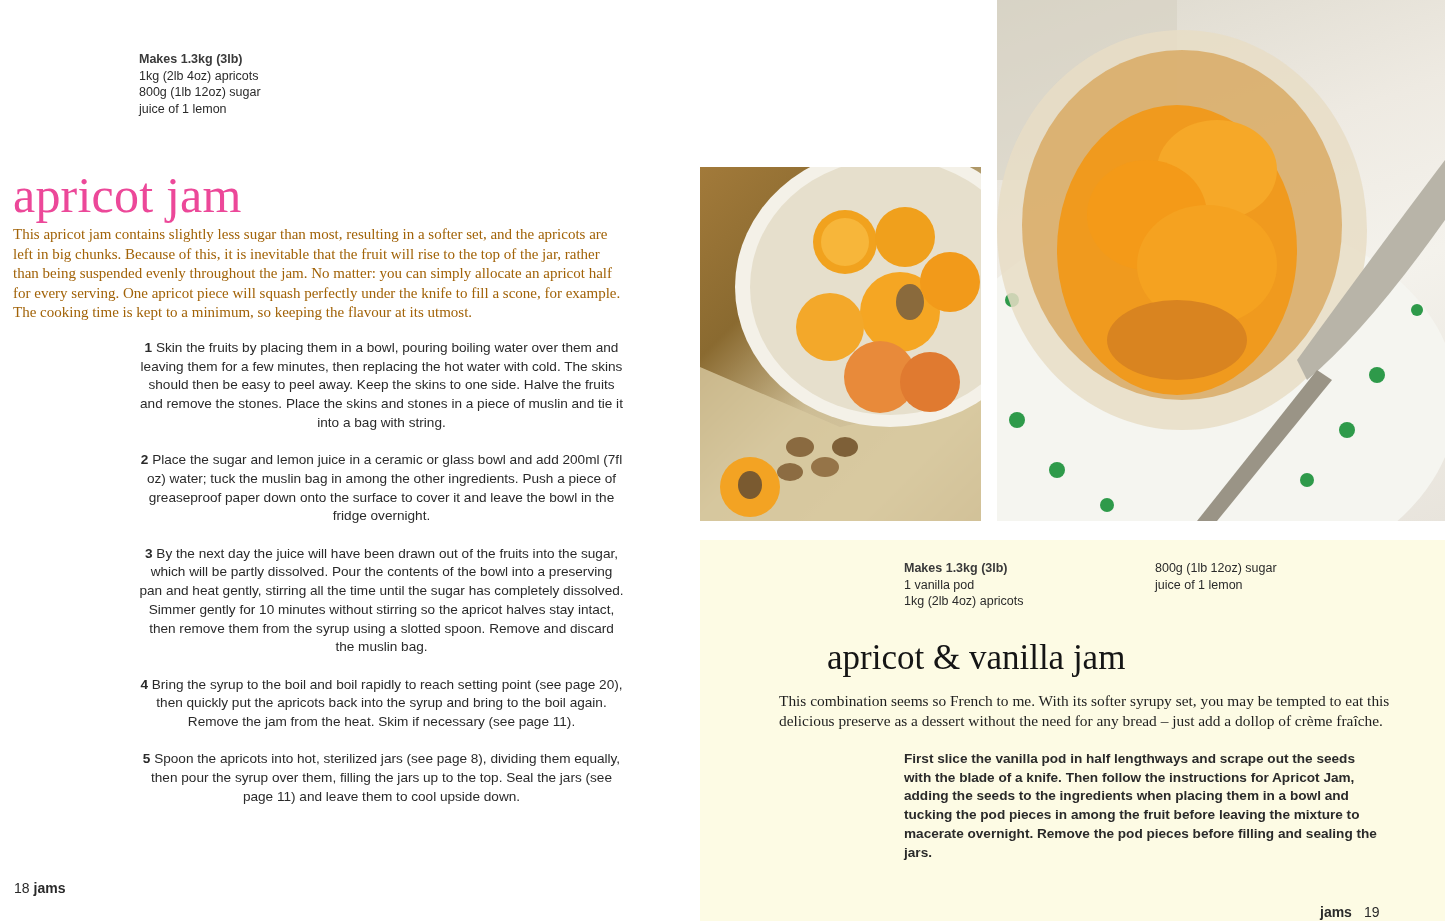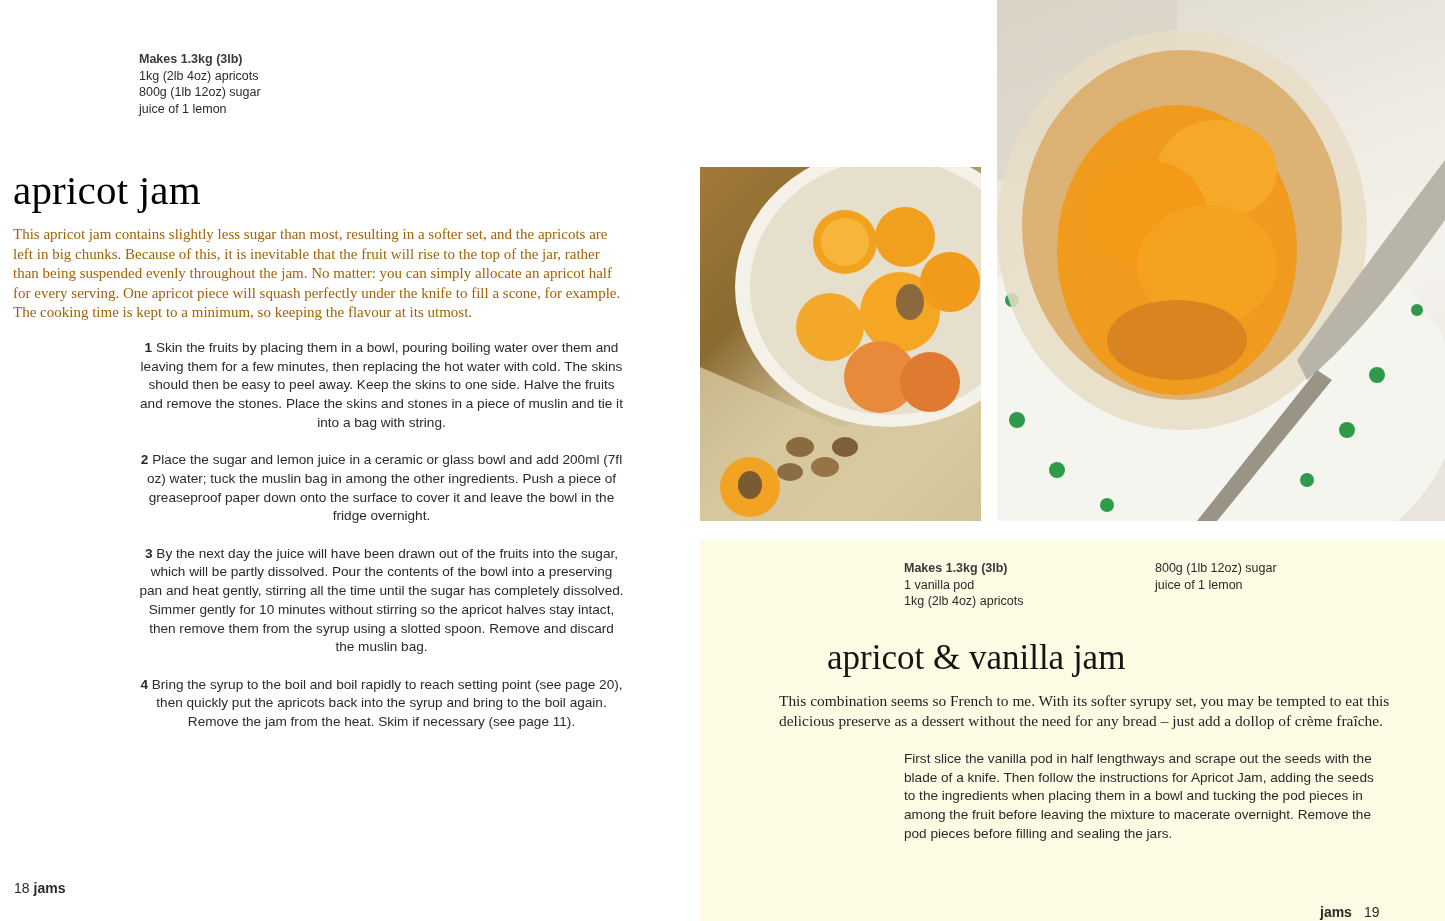--- a/index.html
+++ b/index.html
@@ -11,21 +11,21 @@
 
     
     #ingredients-left {
       position: absolute; left: 139px; top: 51px;
       font-size: 12.5px; line-height: 16.6px; color: #2a2a2a;
     }
     #ingredients-left .yield { font-weight: bold; color: #3a3a3a; }
 
     #title-left {
       position: absolute; left: 13px; top: 166px;
-      font-size: 41px; font-weight: normal; letter-spacing: 0.2px; color: #000000;
+      font-size: 50px; font-weight: normal; letter-spacing: 0.2px; color: #ec4899;
     }
     #intro-left {
       position: absolute; left: 13px; top: 225px; width: 615px;
       font-size: 15px; line-height: 19.5px; color: #a16207;
     }
     #steps-left {
       position: absolute; left: 139px; top: 339px; width: 485px;
       font-size: 13.6px; line-height: 18.7px; color: #2a2a2a; text-align: center;
     }
     #steps-left .step { margin-bottom: 18.7px; }
@@ -66,21 +66,21 @@
     #title-right {
       position: absolute; left: 779px; top: 638px;
       font-size: 35px; font-weight: normal; color: #151515; margin-left: 48px;
     }
     #intro-right {
       position: absolute; left: 779px; top: 691px; width: 640px;
       font-size: 15.4px; line-height: 19.5px; color: #1e1e1e;
     }
     #method-right {
       position: absolute; left: 904px; top: 750px; width: 480px;
-      font-size: 13.6px; line-height: 18.7px; color: #2a2a2a;
+      font-size: 13.6px; line-height: 18.7px; color: #2a2a2a; font-weight: bold;
     }
     #footer-right {
       position: absolute; left: 1320px; top: 880px;
       font-size: 14px; color: #2a2a2a; margin-top: 24px;
     }
     #footer-right .section { font-weight: bold; margin-right: 12px; }
   </style>
 </head>
 <body>
 
@@ -93,20 +93,21 @@
 
 <h1 id="title-left" class="serif">apricot jam</h1>
 
 <p id="intro-left" class="serif">This apricot jam contains slightly less sugar than most, resulting in a softer set, and the apricots are left in big chunks. Because of this, it is inevitable that the fruit will rise to the top of the jar, rather than being suspended evenly throughout the jam. No matter: you can simply allocate an apricot half for every serving. One apricot piece will squash perfectly under the knife to fill a scone, for example. The cooking time is kept to a minimum, so keeping the flavour at its utmost.</p>
 
 <div id="steps-left" class="sans">
   <p class="step"><span class="num">1</span> <span>Skin the fruits by placing them in a bowl, pouring boiling water over them and leaving them for a few minutes, then replacing the hot water with cold. The skins should then be easy to peel away. Keep the skins to one side. Halve the fruits and remove the stones. Place the skins and stones in a piece of muslin and tie it into a bag with string.</span></p>
   <p class="step"><span class="num">2</span> <span>Place the sugar and lemon juice in a ceramic or glass bowl and add 200ml (7fl oz) water; tuck the muslin bag in among the other ingredients. Push a piece of greaseproof paper down onto the surface to cover it and leave the bowl in the fridge overnight.</span></p>
   <p class="step"><span class="num">3</span> <span>By the next day the juice will have been drawn out of the fruits into the sugar, which will be partly dissolved. Pour the contents of the bowl into a preserving pan and heat gently, stirring all the time until the sugar has completely dissolved. Simmer gently for 10 minutes without stirring so the apricot halves stay intact, then remove them from the syrup using a slotted spoon. Remove and discard the muslin bag.</span></p>
   <p class="step"><span class="num">4</span> <span>Bring the syrup to the boil and boil rapidly to reach setting point (see page 20), then quickly put the apricots back into the syrup and bring to the boil again. Remove the jam from the heat. Skim if necessary (see page 11).</span></p>
+  <p class="step"><span class="num">5</span> <span>Spoon the apricots into hot, sterilized jars (see page 8), dividing them equally, then pour the syrup over them, filling the jars up to the top. Seal the jars (see page 11) and leave them to cool upside down.</span></p>
 </div>
 
 <div id="footer-left" class="sans">
   <span class="pnum">18</span><span class="section">jams</span>
 </div>
 
 <div id="photo-apricot-bowl" class="photo">
   <svg width="281" height="354" viewBox="0 0 281 354">
     <path d="M0 200 L140 260 L281 230 L281 354 L0 354 Z" fill="#d8c9a0" opacity="0.8"></path>
     <ellipse cx="190" cy="120" rx="155" ry="140" fill="#f4f1e8"></ellipse>

